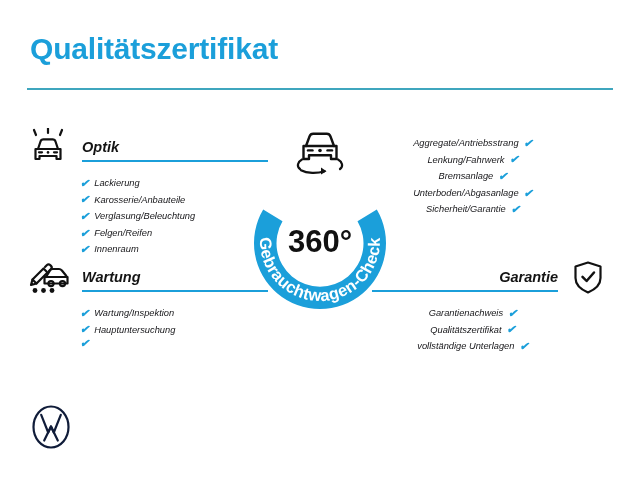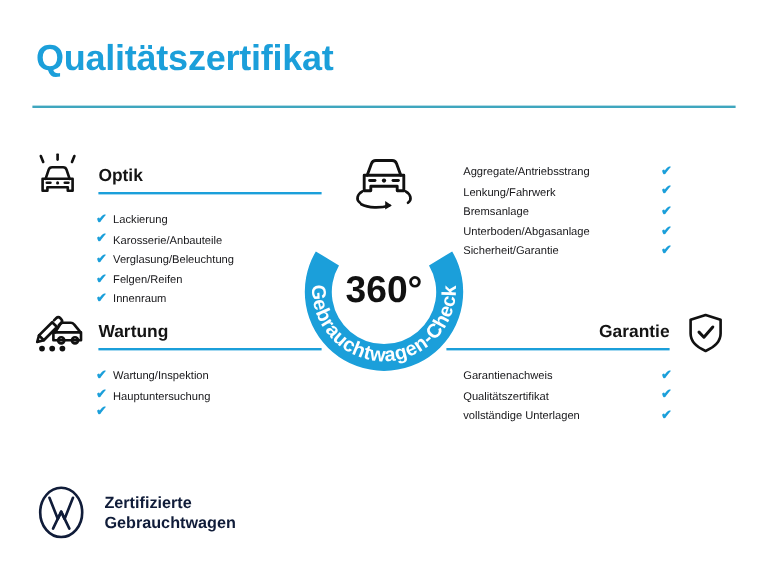--- a/index.html
+++ b/index.html
@@ -32,20 +32,21 @@
     left: 27px;
     top: 88px;
     width: 586px;
     height: 2px;
     background: #3FA6BE;
   }
 
   
   .section {
     position: absolute;
+    font-style: italic;
   }
   .sec-optik   { left: 26px; top: 128px; width: 228px; }
   .sec-wartung { left: 26px; top: 258px; width: 228px; }
   .sec-technik { left: 386px; top: 128px; width: 228px; }
   .sec-garantie{ left: 386px; top: 258px; width: 228px; }
 
   .sec-head {
     position: relative;
     height: 40px;
   }
@@ -90,21 +91,21 @@
     font-size: 9.3px;
     line-height: 16.6px;
     color: #17171a;
     white-space: nowrap;
     display: flex;
     align-items: center;
   }
   .left-sec .check-list  { padding-left: 54px; }
   .right-sec .check-list { padding-right: 54px; justify-content: flex-end; }
   .left-sec .check-list li  { justify-content: flex-start; }
-  .right-sec .check-list li { justify-content: space-between; }
+  .right-sec .check-list li { justify-content: center; }
 
   .chk {
     color: #1B9FDA;
     font-size: 11px;
     font-weight: bold;
     line-height: 1;
     display: inline-block;
   }
   .left-sec  .chk { margin-right: 5px; }
   .right-sec .chk { margin-left: 5px; }
@@ -307,17 +308,13 @@
 </div>
 
 <div id="footer-lockup">
   <span id="vw-logo">
     <svg viewBox="0 0 46 46" width="46" height="46" fill="none" stroke="#101C39" stroke-width="2.2" stroke-linecap="round" stroke-linejoin="round">
       <ellipse cx="23" cy="23" rx="17.5" ry="20.5"></ellipse>
       <path d="M13.2 10.8 L20.2 28.5 L23 22.4 L25.8 28.5 L32.8 10.8"></path>
       <path d="M16.2 36.5 L23 22.4 L29.8 36.5"></path>
     </svg>
   </span>
-  <span id="footer-text">
-    <span>Zertifizierte</span><br>
-    <span>Gebrauchtwagen</span>
-  </span>
 </div>
 
 </body></html>

